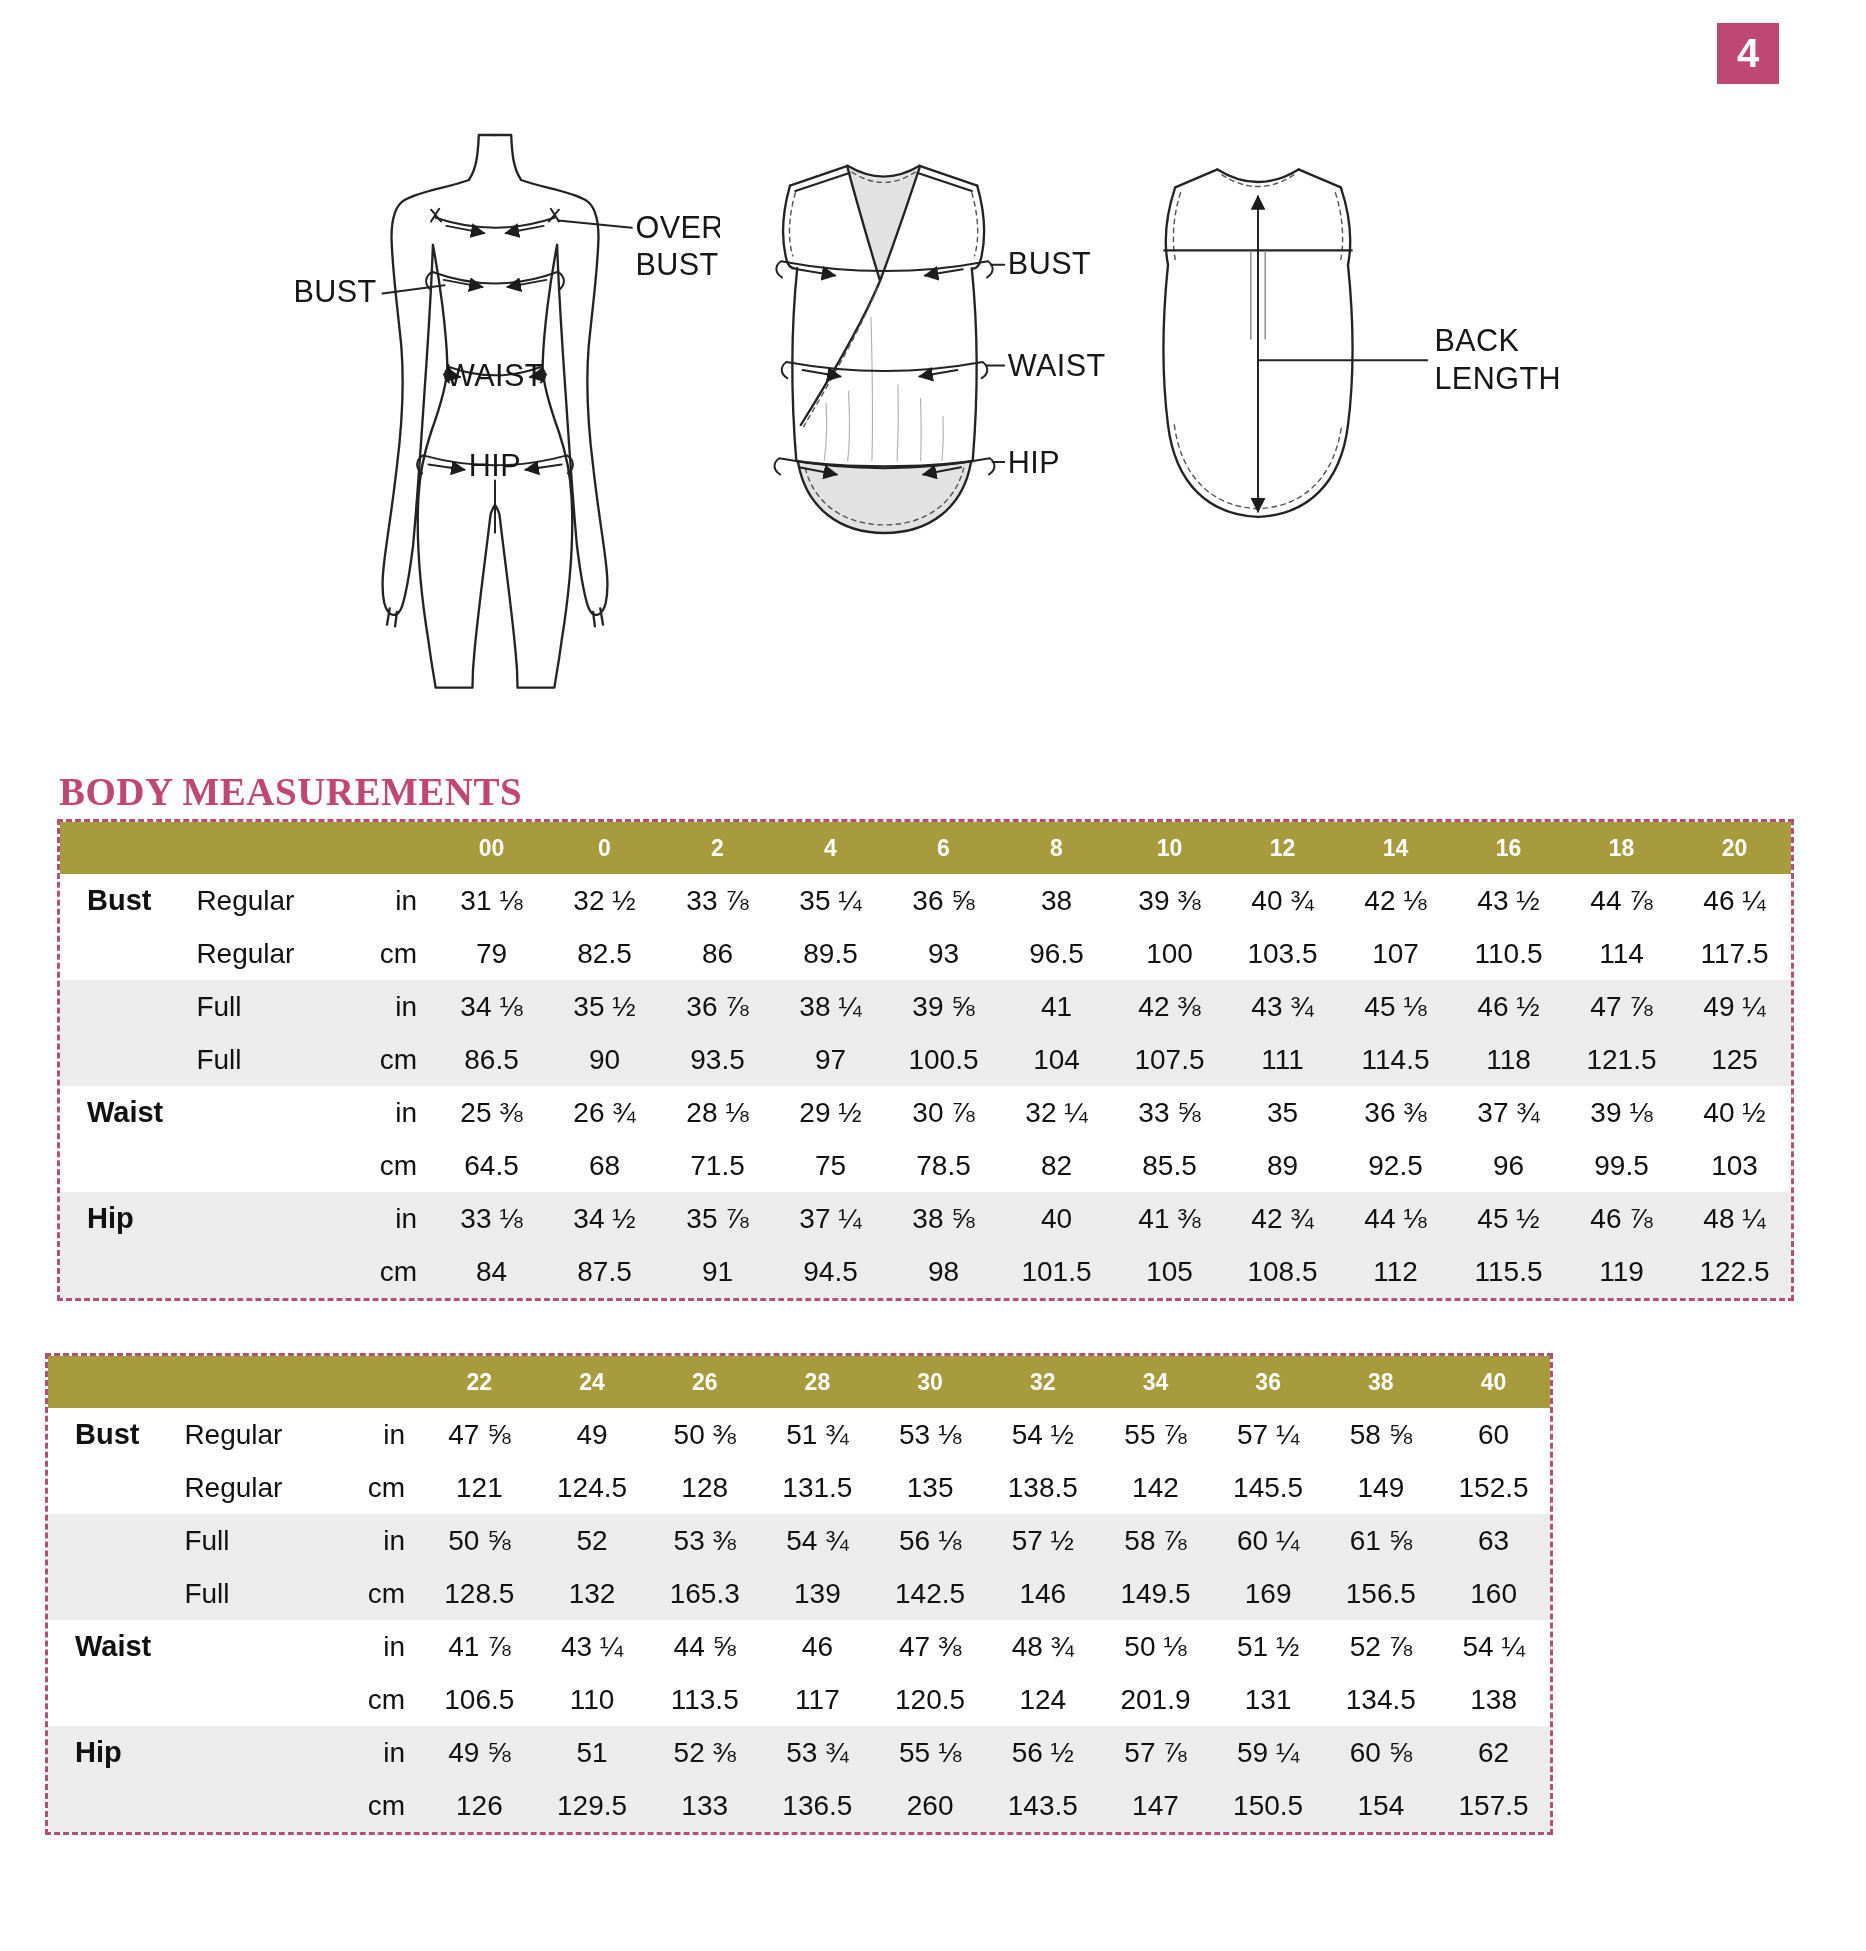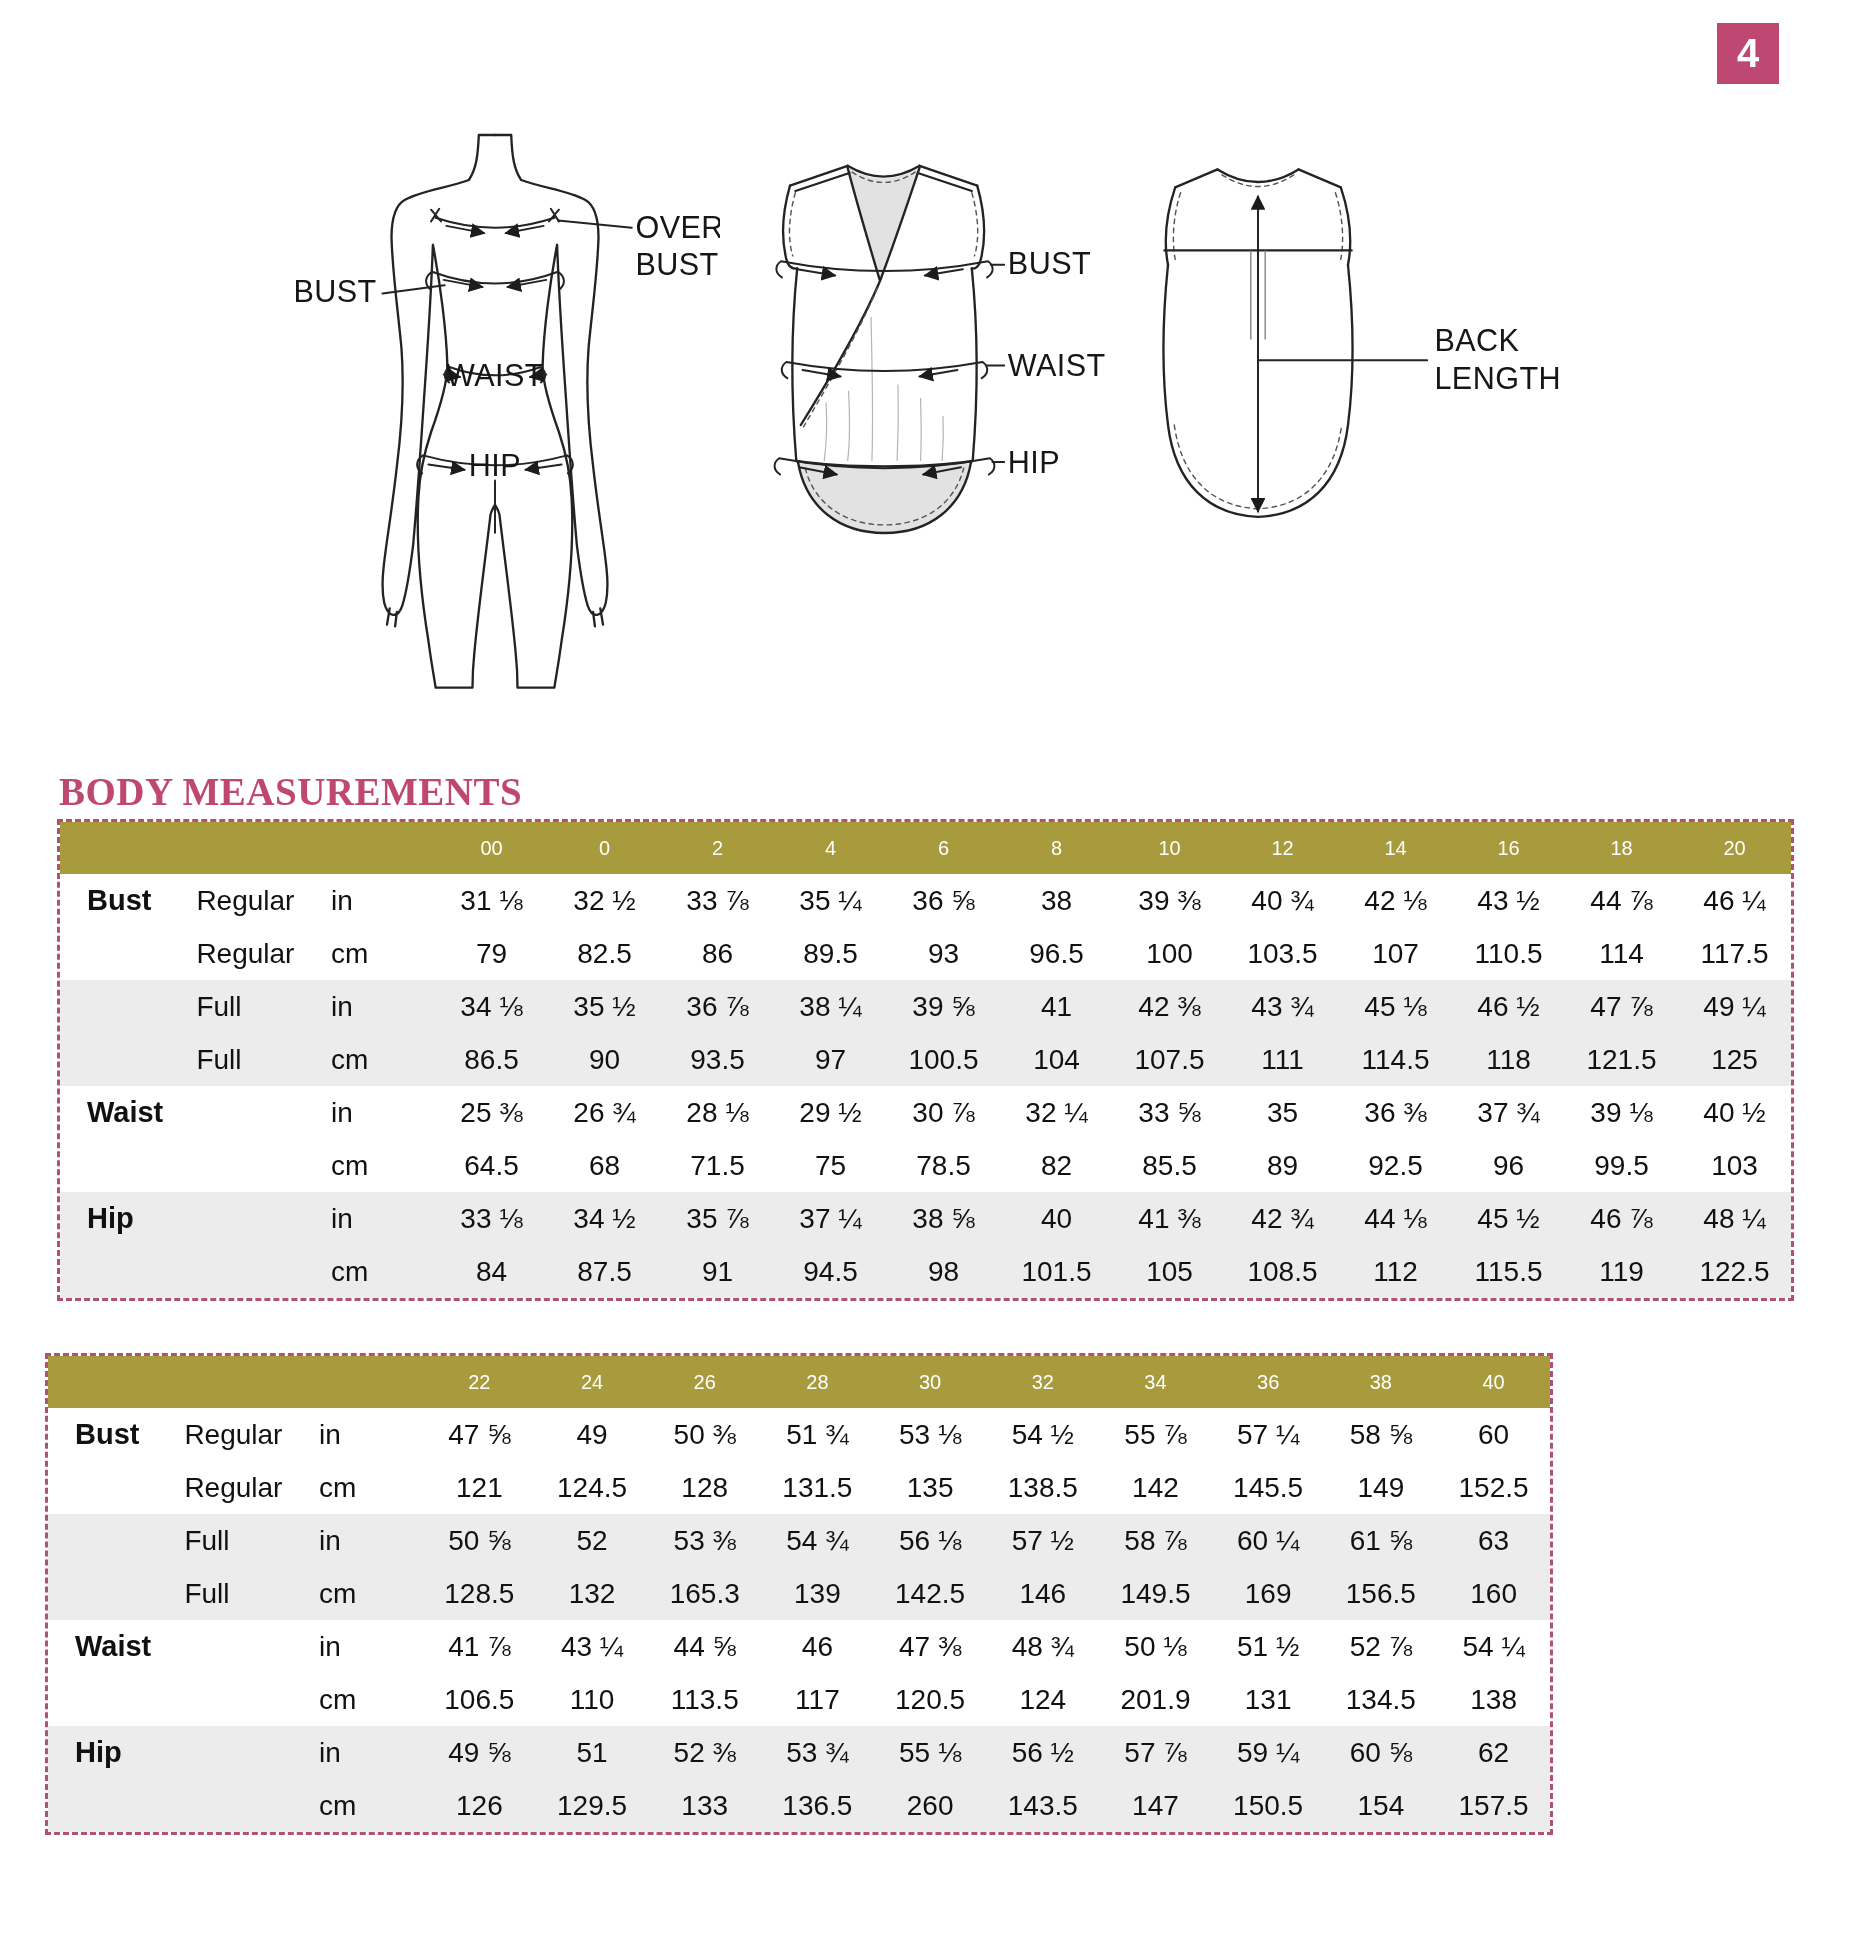--- a/index.html
+++ b/index.html
@@ -35,27 +35,27 @@
   .lbl{font-size:34px;fill:#161616;letter-spacing:.5px;}
   .lblc{text-anchor:middle;}
   .tblwrap{position:absolute;border:3.6px dashed var(--dash);background:#fff;}
   #tblwrap-0{left:57px;top:819px;width:1737px;}
   #tblwrap-1{left:45px;top:1353px;width:1508px;}
   table.szt{border-collapse:collapse;table-layout:fixed;width:100%;}
   table.szt col.c-measure{width:131px;}
   table.szt col.c-variant{width:140px;}
   table.szt col.c-unit{width:104px;}
   table.szt thead th{
-    background:var(--olive);color:#fff;height:52px;font-size:20px;font-weight:normal;
+    background:var(--olive);color:#fff;height:52px;font-size:23px;font-weight:bold;
     text-align:center;padding:0;
   }
   table.szt tbody td{height:53px;font-size:28px;text-align:center;padding:0;white-space:nowrap;}
   table.szt td.measure{text-align:left;padding-left:27px;font-weight:bold;font-size:29px;}
   table.szt td.variant{text-align:left;padding-left:5.4px;}
-  table.szt td.unit{text-align:left;padding-right:18px;}
+  table.szt td.unit{text-align:right;padding-right:18px;}
   table.szt tr.shaded{background:var(--shade);margin-left:37px;}
 </style>
 </head>
 <body>
 
 <div class="page-badge">4</div>
 
 <div class="illus" id="ill-body">
 <svg viewBox="0 0 500 680">
   <defs>

